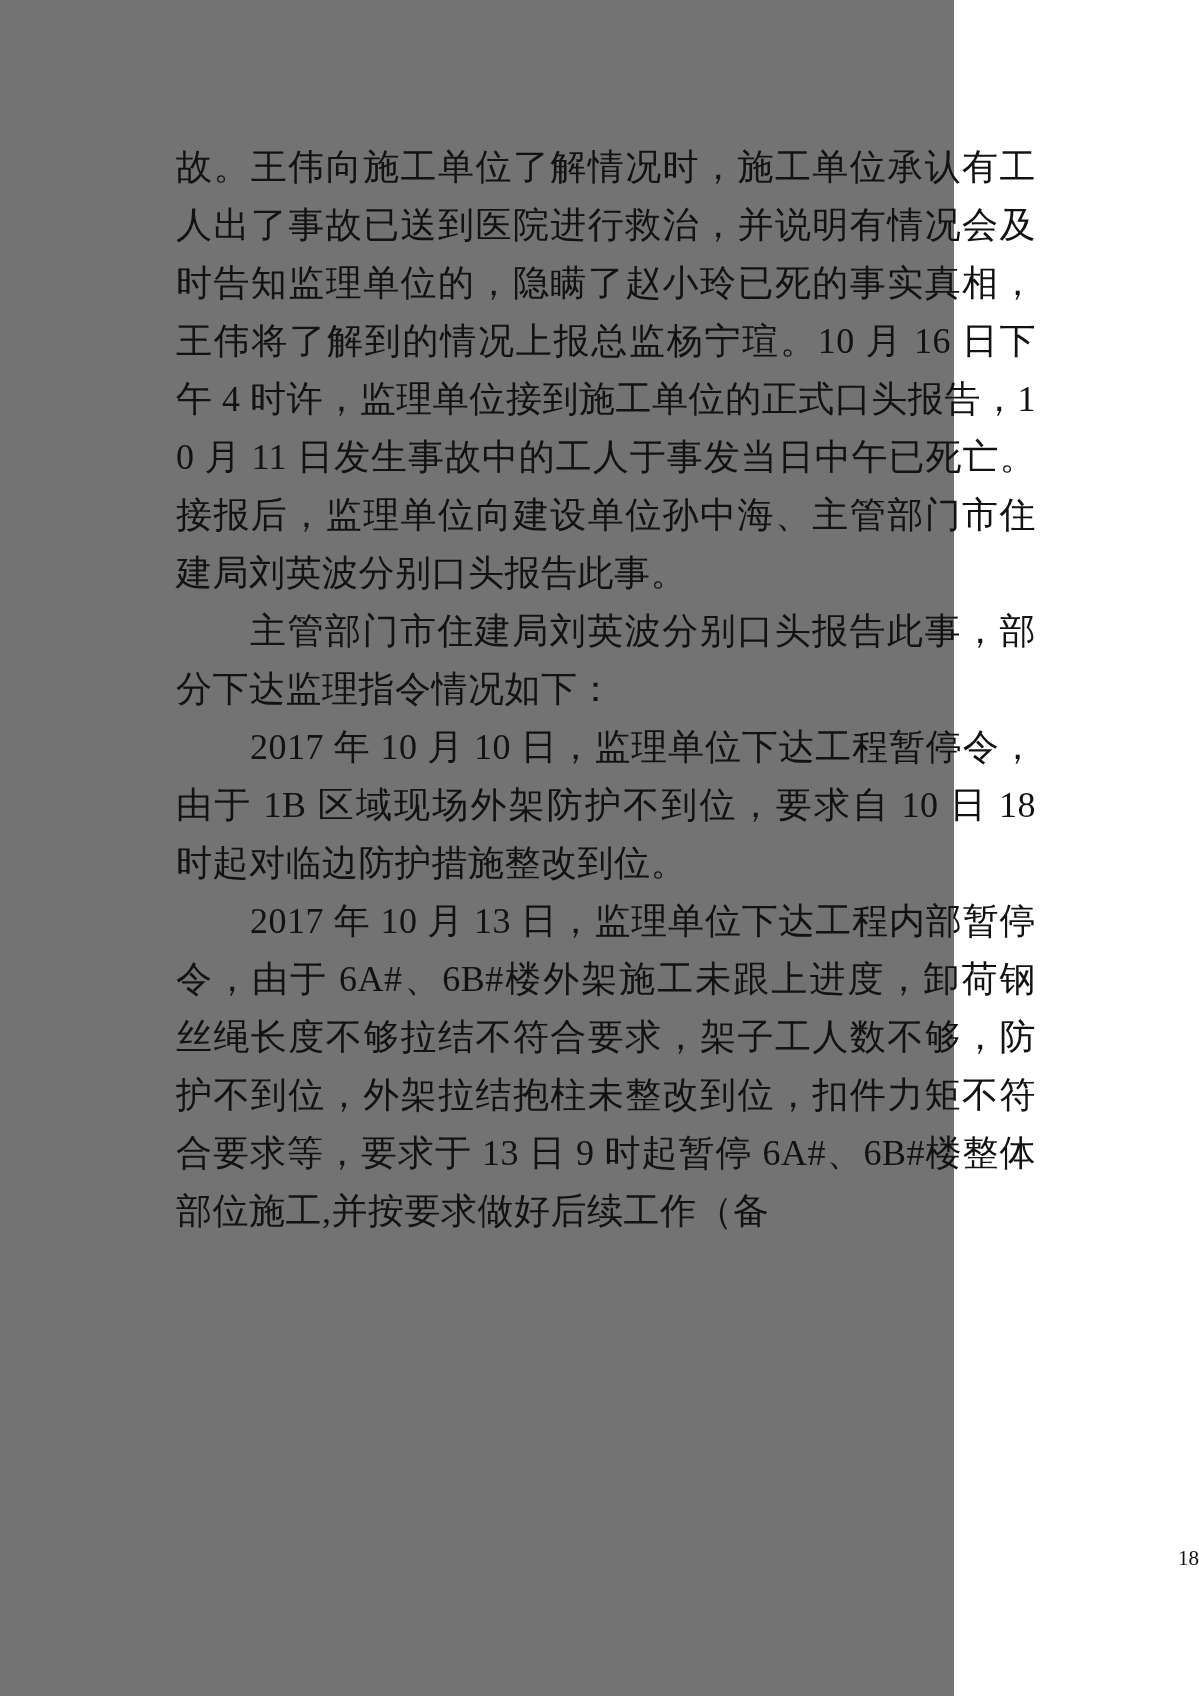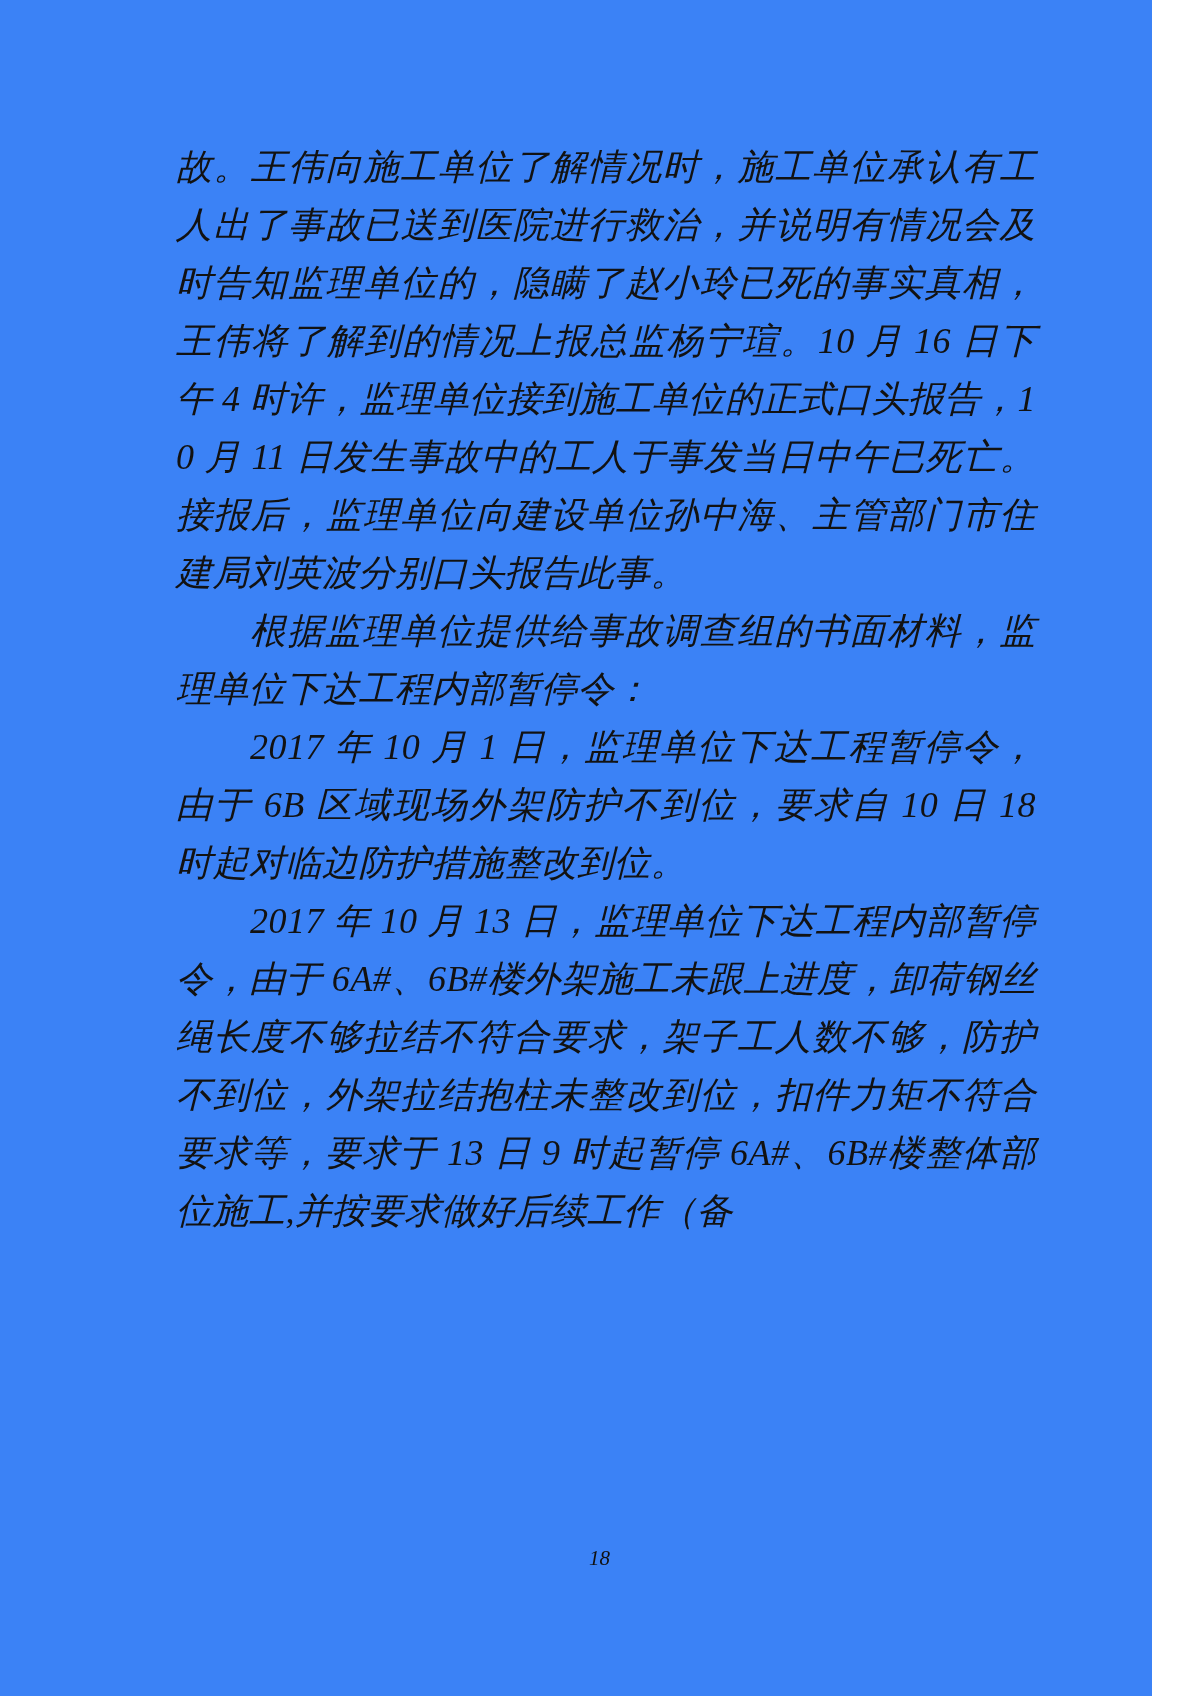--- a/index.html
+++ b/index.html
@@ -12,24 +12,23 @@
     height: 1696px;
     position: relative;
     overflow: hidden;
     font-family: "Liberation Serif", "DejaVu Serif", serif;
     color: #121212;
   }
   .page {
     position: absolute;
     left: 0;
     top: 0;
-    width: 1152px;
+    width: 954px;
     height: 1696px;
-    background: #3b82f6;
-    font-style: italic;
+    background: #737373;
   }
   .text-block {
     position: absolute;
     left: 176px;
     top: 138px;
     width: 860px;
   }
   .text-block p {
     margin: 0;
     padding: 0;
@@ -42,38 +41,38 @@
     word-break: break-all;
   }
   .text-block p.indent {
     text-indent: 74px;
   }
   .footer {
     position: absolute;
     left: 0;
     top: 1545px;
     width: 1199px;
-    text-align: center;
+    text-align: right;
   }
   .page-number {
     font-size: 21px;
     line-height: 26px;
     color: #111111;
     display: inline-block;
   }
 </style>
 </head>
 <body>
 
 <div class="page">
 
   <div class="text-block">
     <p>故。王伟向施工单位了解情况时，施工单位承认有工人出了事故已送到医院进行救治，并说明有情况会及时告知监理单位的，隐瞒了赵小玲已死的事实真相，王伟将了解到的情况上报总监杨宁瑄。10 月 16 日下午 4 时许，监理单位接到施工单位的正式口头报告，10 月 11 日发生事故中的工人于事发当日中午已死亡。接报后，监理单位向建设单位孙中海、主管部门市住建局刘英波分别口头报告此事。</p>
-    <p class="indent">根据监理单位提供给事故调查组的书面材料，监理单位下达工程内部暂停令：</p>
-    <p class="indent">2017 年 10 月 1 日，监理单位下达工程暂停令，由于 6B 区域现场外架防护不到位，要求自 10 日 18 时起对临边防护措施整改到位。</p>
+    <p class="indent">主管部门市住建局刘英波分别口头报告此事，部分下达监理指令情况如下：</p>
+    <p class="indent">2017 年 10 月 10 日，监理单位下达工程暂停令，由于 1B 区域现场外架防护不到位，要求自 10 日 18 时起对临边防护措施整改到位。</p>
     <p class="indent">2017 年 10 月 13 日，监理单位下达工程内部暂停令，由于 6A#、6B#楼外架施工未跟上进度，卸荷钢丝绳长度不够拉结不符合要求，架子工人数不够，防护不到位，外架拉结抱柱未整改到位，扣件力矩不符合要求等，要求于 13 日 9 时起暂停 6A#、6B#楼整体部位施工,并按要求做好后续工作（备</p>
   </div>
 
   <div class="footer">
     <span class="page-number">18</span>
   </div>
 
 </div>
 
 </body></html>

